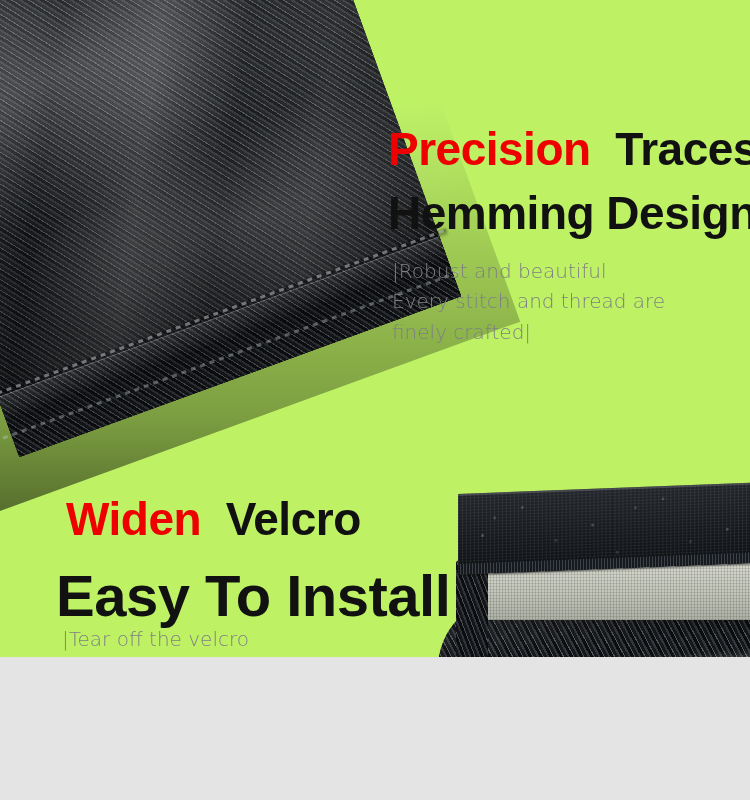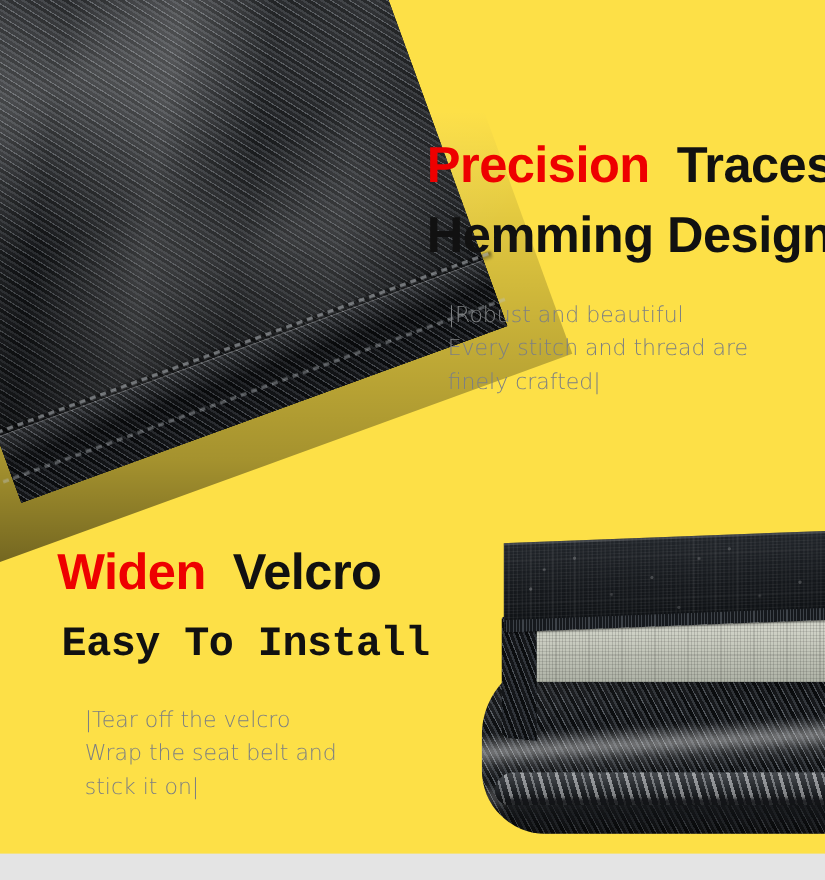--- a/index.html
+++ b/index.html
@@ -9,42 +9,42 @@
   }
   body {
     width: 750px;
     height: 800px;
     font-family: "Liberation Sans", sans-serif;
     overflow: hidden;
   }
   #page {
     position: relative;
     width: 750px;
-    height: 776px;
-    background: #fde047;
+    height: 657px;
+    background: #bef264;
     overflow: hidden;
   }
 
   
   .headline {
     position: absolute;
     margin: 0;
     font-family: "Liberation Sans Narrow", "Liberation Sans", sans-serif;
     font-weight: 700;
     font-stretch: condensed;
     letter-spacing: -0.5px;
     line-height: 1.0;
     white-space: nowrap;
     color: #111111;
   }
   .headline .accent { color: #ee0000; }
 
   .body-copy {
     position: absolute;
-    margin: 15px;
+    margin: 0;
     font-family: "DejaVu Sans", sans-serif;
     font-weight: 300;
     color: #7e8082;
     line-height: 1.52;
     white-space: pre-line;
   }
 
   
   #sec1-photo {
     position: absolute;
@@ -353,25 +353,25 @@
 
     <h2 class="headline" style="left:388px; top:190px; font-size:46px;">Hemming Design</h2>
 
     <p class="body-copy" style="left:392px; top:256px; font-size:20px;">|Robust and beautiful
 Every stitch and thread are
 finely crafted|</p>
   </div>
 
   <div>
 
-    <h2 class="headline" style="left:52px; top:496px; font-size:46px;text-align:center;">
+    <h2 class="headline" style="left:66px; top:496px; font-size:46px;text-align:center;">
       <span class="accent">Widen</span><span>&nbsp; </span><span>Velcro</span>
     </h2>
 
-    <h2 class="headline" style="left:56px; top:567px; font-size:38px;font-family:Liberation Mono, monospace;">Easy To Install</h2>
+    <h2 class="headline" style="left:56px; top:567px; font-size:58px;">Easy To Install</h2>
 
     <p class="body-copy" style="left:62px; top:624px; font-size:20px;">|Tear off the velcro
 Wrap the seat belt and
 stick it on|</p>
 
     <div id="sec2-photo" aria-hidden="true">
       <div class="body-shell">
         <div class="glint"></div>
         <div class="glint2"></div>
         <div class="shade"></div>

